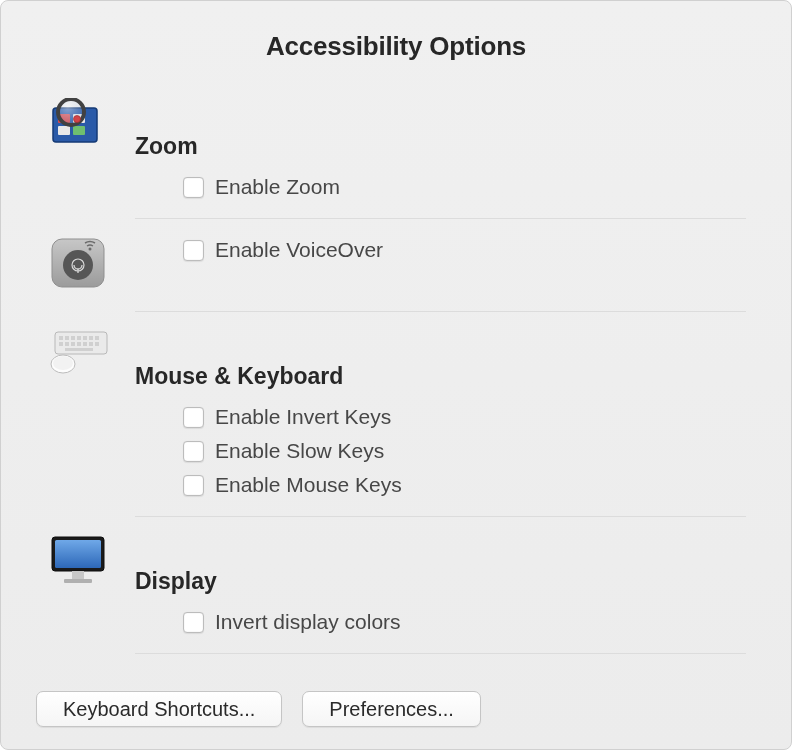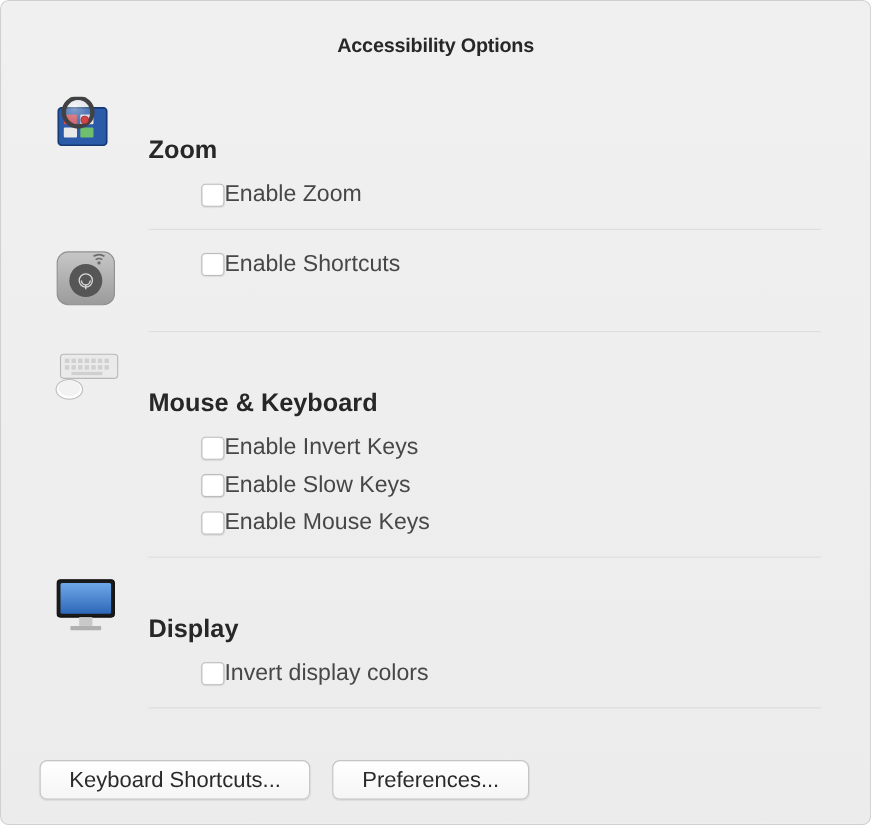--- a/index.html
+++ b/index.html
@@ -14,21 +14,21 @@
       width: 792px;
       height: 750px;
       background: linear-gradient(to bottom, #f0f0f0, #ececec);
       border: 1px solid #d0d0d0;
       border-radius: 8px;
       padding: 30px 45px 22px 45px;
       position: relative;
     }
     .title {
       text-align: center;
-      font-size: 18px;
+      font-size: 26px;
       font-weight: 700;
       color: #272727;
       letter-spacing: -0.2px;
       margin-bottom: 28px;
     }
     .section {
       display: flex;
       align-items: flex-start;
       gap: 25px;
       padding-top: 6px;
@@ -48,20 +48,21 @@
     .section-title {
       font-size: 23px;
       font-weight: 700;
       color: #272727;
       margin-bottom: 10px;
       margin-top: 37px;
     }
     .option-row {
       display: flex;
       align-items: center;
+      gap: 11px;
       padding: 5px 0 5px 48px;
     }
     .checkbox {
       width: 21px;
       height: 21px;
       background: #ffffff;
       border: 1px solid #bcbcbc;
       border-radius: 4px;
       box-shadow: inset 0 0 0 0.5px rgba(0,0,0,0.05), 0 0.5px 1px rgba(0,0,0,0.08);
       flex: 0 0 21px;
@@ -178,21 +179,21 @@
           <line x1="28" y1="34" x2="28" y2="38" stroke="#d8d8d8" stroke-width="1.3"></line>
           <path d="M35 8 Q40 5 45 8" fill="none" stroke="#6c6c6c" stroke-width="1.5"></path>
           <path d="M37 11 Q40 9 43 11" fill="none" stroke="#6c6c6c" stroke-width="1.3"></path>
           <circle cx="40" cy="14" r="1.5" fill="#6c6c6c"></circle>
         </svg>
       </div>
     </div>
     <div class="section-body">
       <div class="option-row">
         <div class="checkbox"></div>
-        <span class="option-label">Enable Shortcuts</span>
+        <span class="option-label">Enable VoiceOver</span>
       </div>
     </div>
   </div>
   <hr class="divider">
 
   <div class="section">
     <div class="icon-slot">
       <div class="icon-mk-wrap">
         <svg width="62" height="50" viewBox="0 0 62 50">
           <rect x="8" y="4" width="52" height="22" rx="3" fill="#eaeaea" stroke="#b8b8b8" stroke-width="1"></rect>

